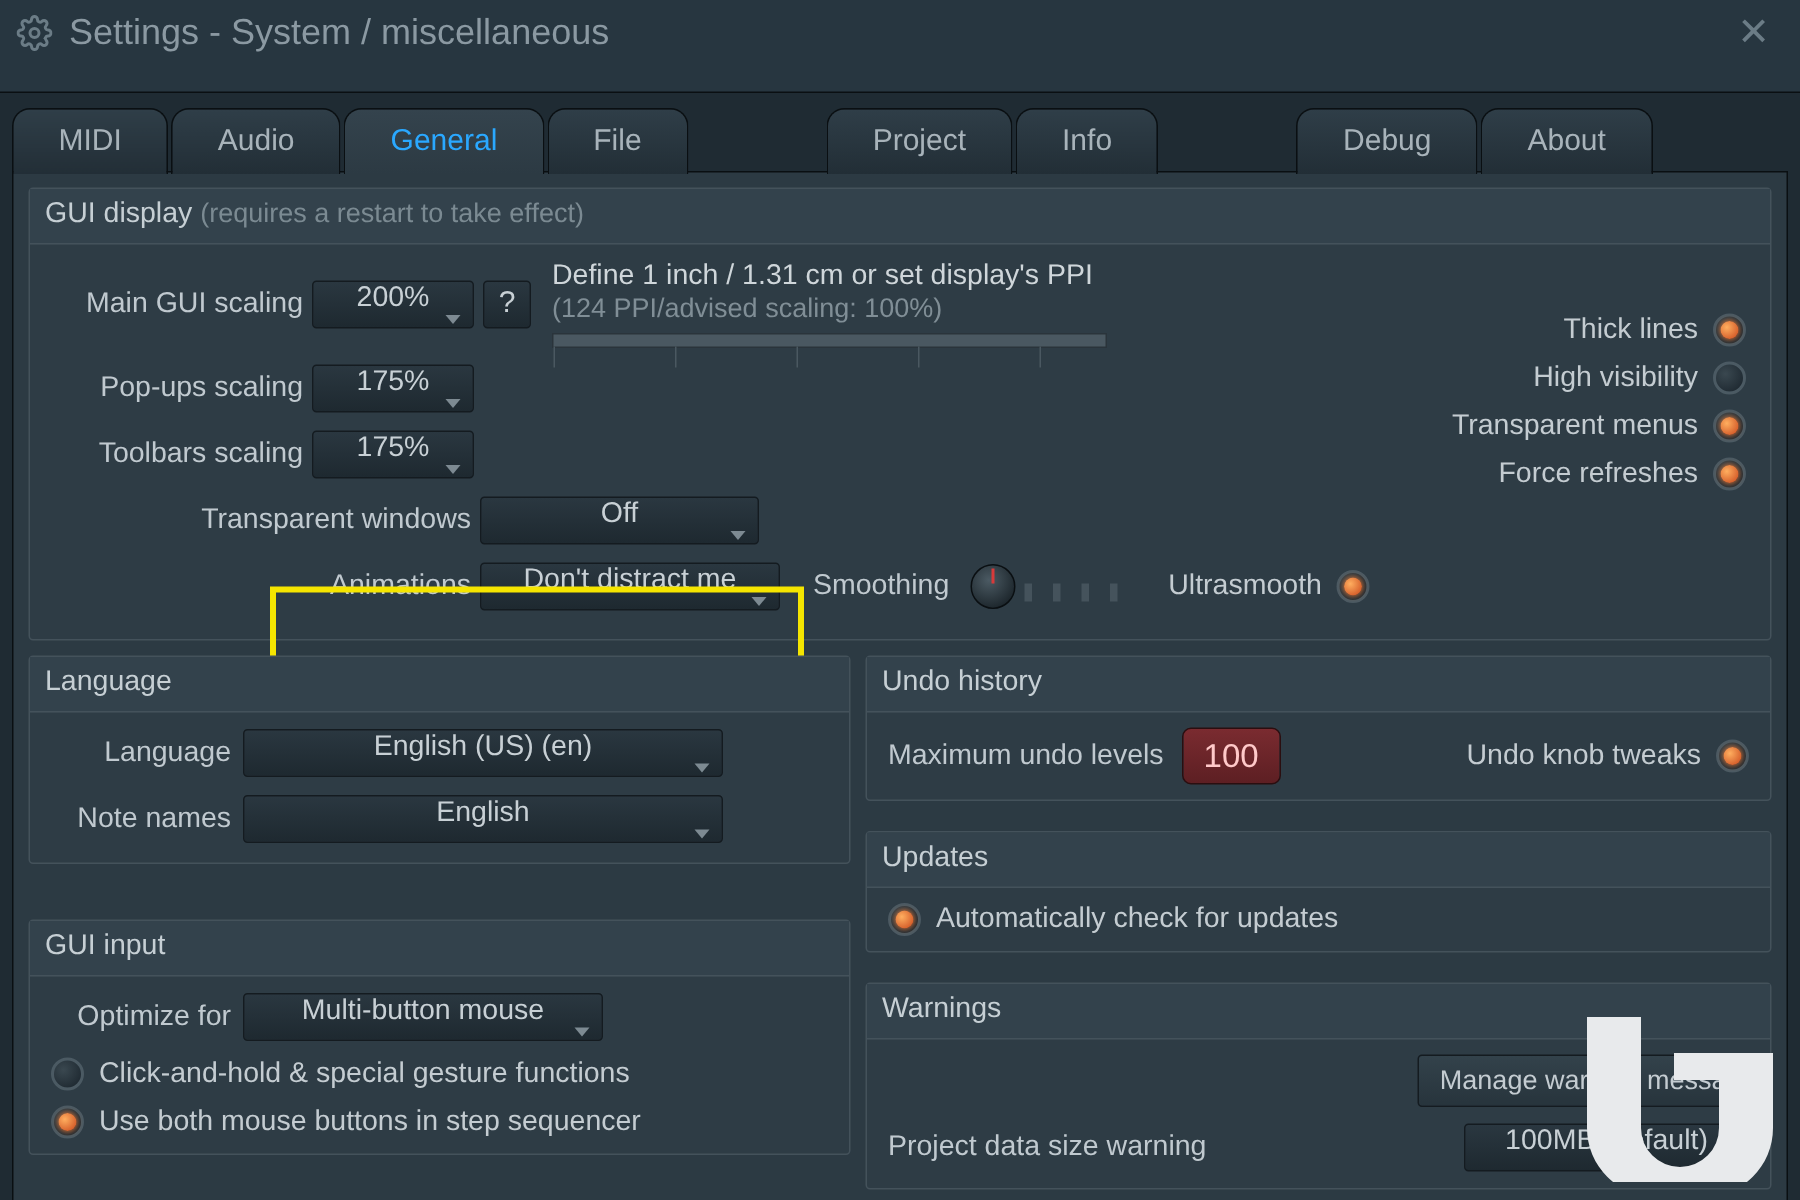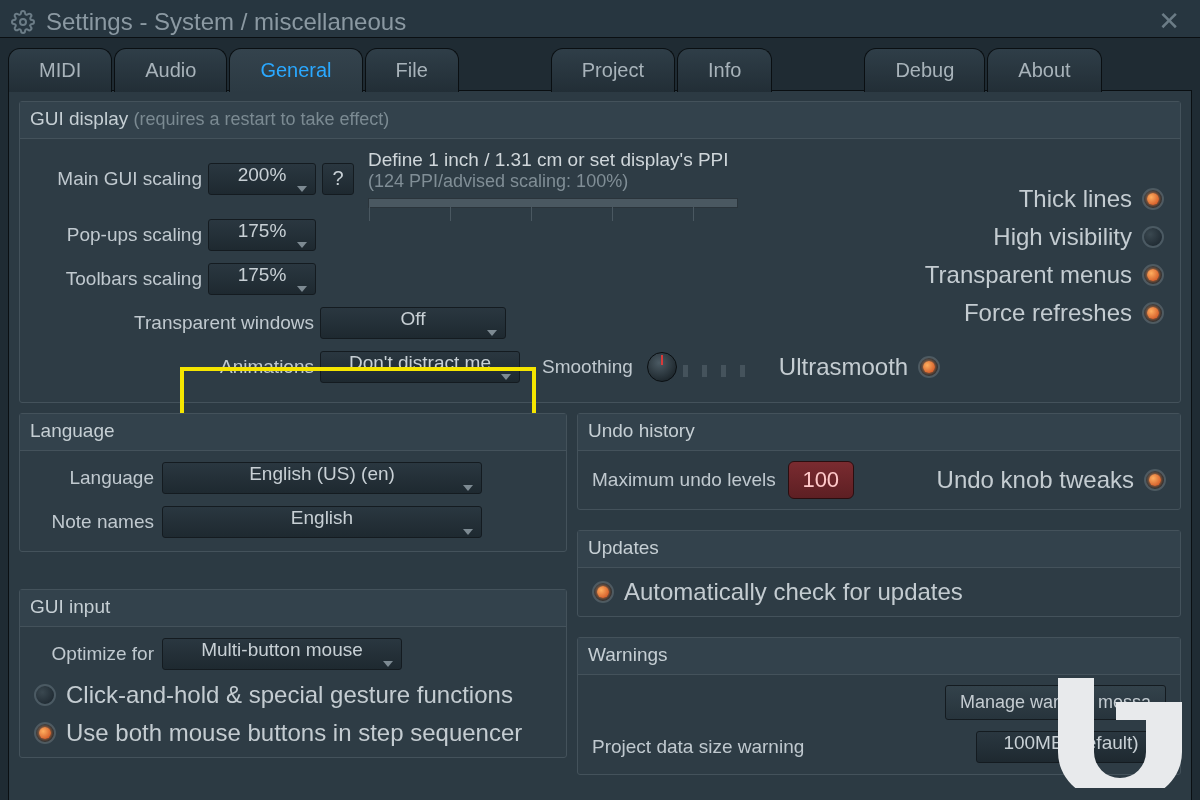--- a/index.html
+++ b/index.html
@@ -7,21 +7,21 @@
     width: 1200px; height: 800px;
     background: #1f2b33;
     color: #bfc8ce;
     font-size: 18px;
     overflow: hidden;
     position: relative;
   }
   
   .titlebar {
     display: flex; align-items: center;
-    padding: 6px 12px 0 10px;
+    padding: 6px 12px 24px 10px;
     background: #273640;
     border-bottom: 1px solid #0a0f12;
   }
   .titlebar .gear {
     width: 26px; height: 26px;
     margin-right: 10px;
     display:flex;align-items:center;justify-content:center;
     color:#6b7c86;
   }
   .titlebar .title { font-size: 24px; color:#8b99a2; }
@@ -100,21 +100,21 @@
   }
   .help-btn{
     width:32px;height:32px;margin-left:6px;
     background:linear-gradient(#2a3740,#1e2930);
     border:1px solid #141b20;border-radius:3px;
     display:flex;align-items:center;justify-content:center;
     font-size:20px;color:#c8d0d5;cursor:pointer;
   }
   
   .rt-list{position:absolute; right:16px; top:46px; display:flex;flex-direction:column; gap:10px; align-items:flex-end;}
-  .radio-row{display:flex;align-items:center;gap:10px;font-size:24px;color:#c4ccd1;}
+  .radio-row{display:flex;align-items:center;gap:10px;font-size:19px;color:#c4ccd1;}
   .radio{
     width:22px;height:22px;border-radius:50%;
     border:2px solid #4b5a63;
     background: radial-gradient(circle at 35% 35%, #3a4850, #18222a);
     display:inline-block;position:relative;cursor:pointer;
   }
   .radio.on::after{
     content:"";position:absolute;inset:3px;border-radius:50%;
     background: radial-gradient(circle at 35% 35%, #ffae5f, #c8451a);
     box-shadow:0 0 4px #ff7a2a;

